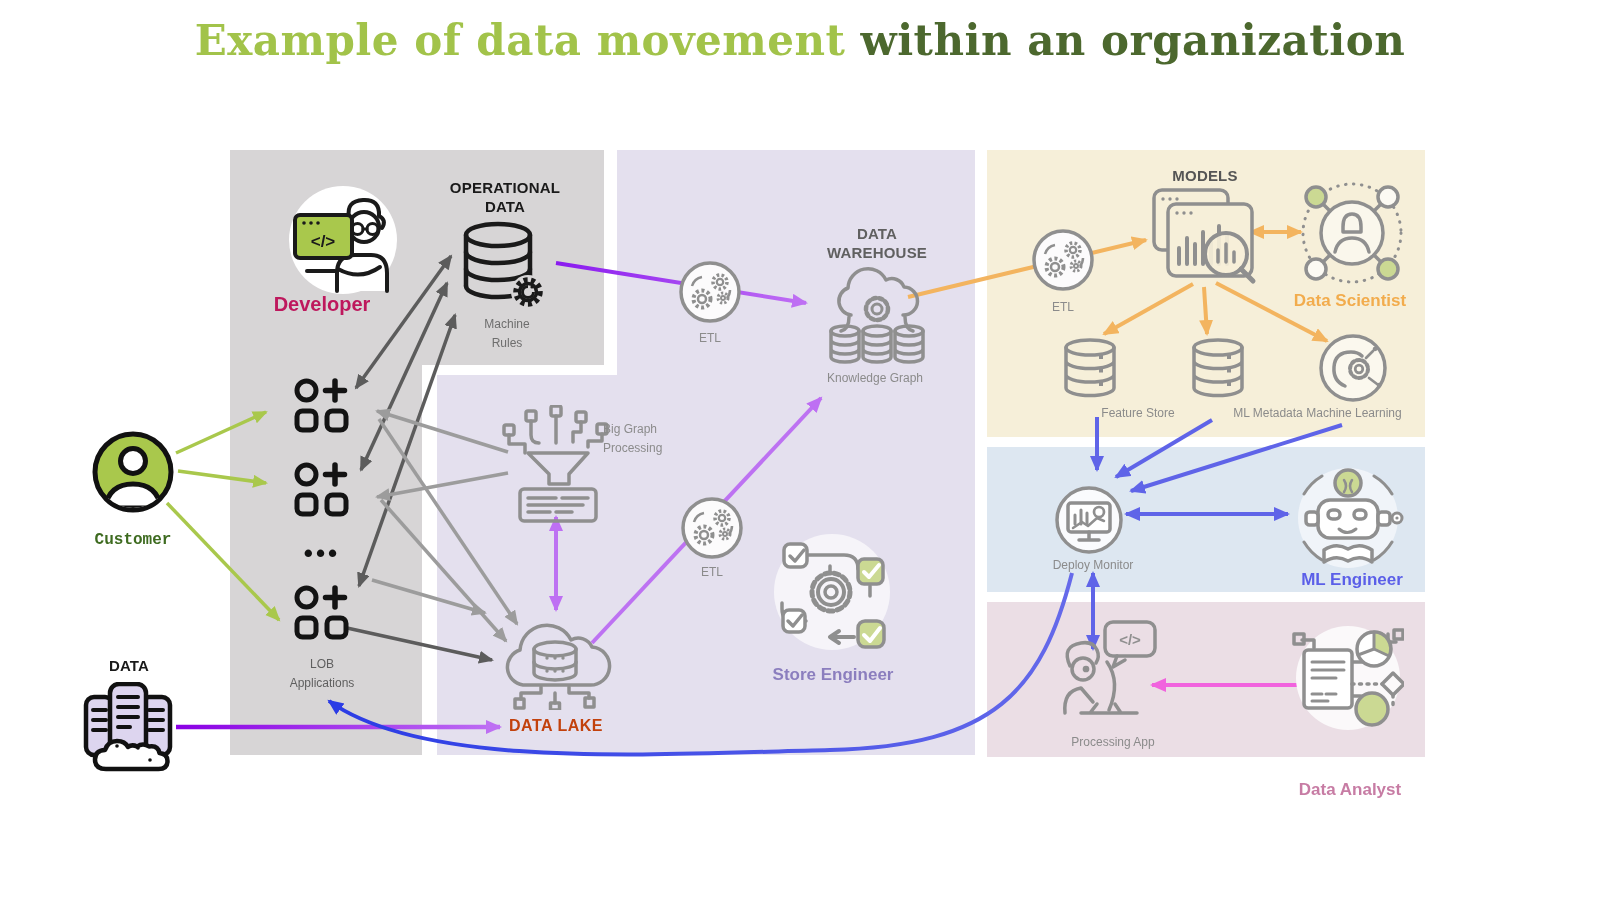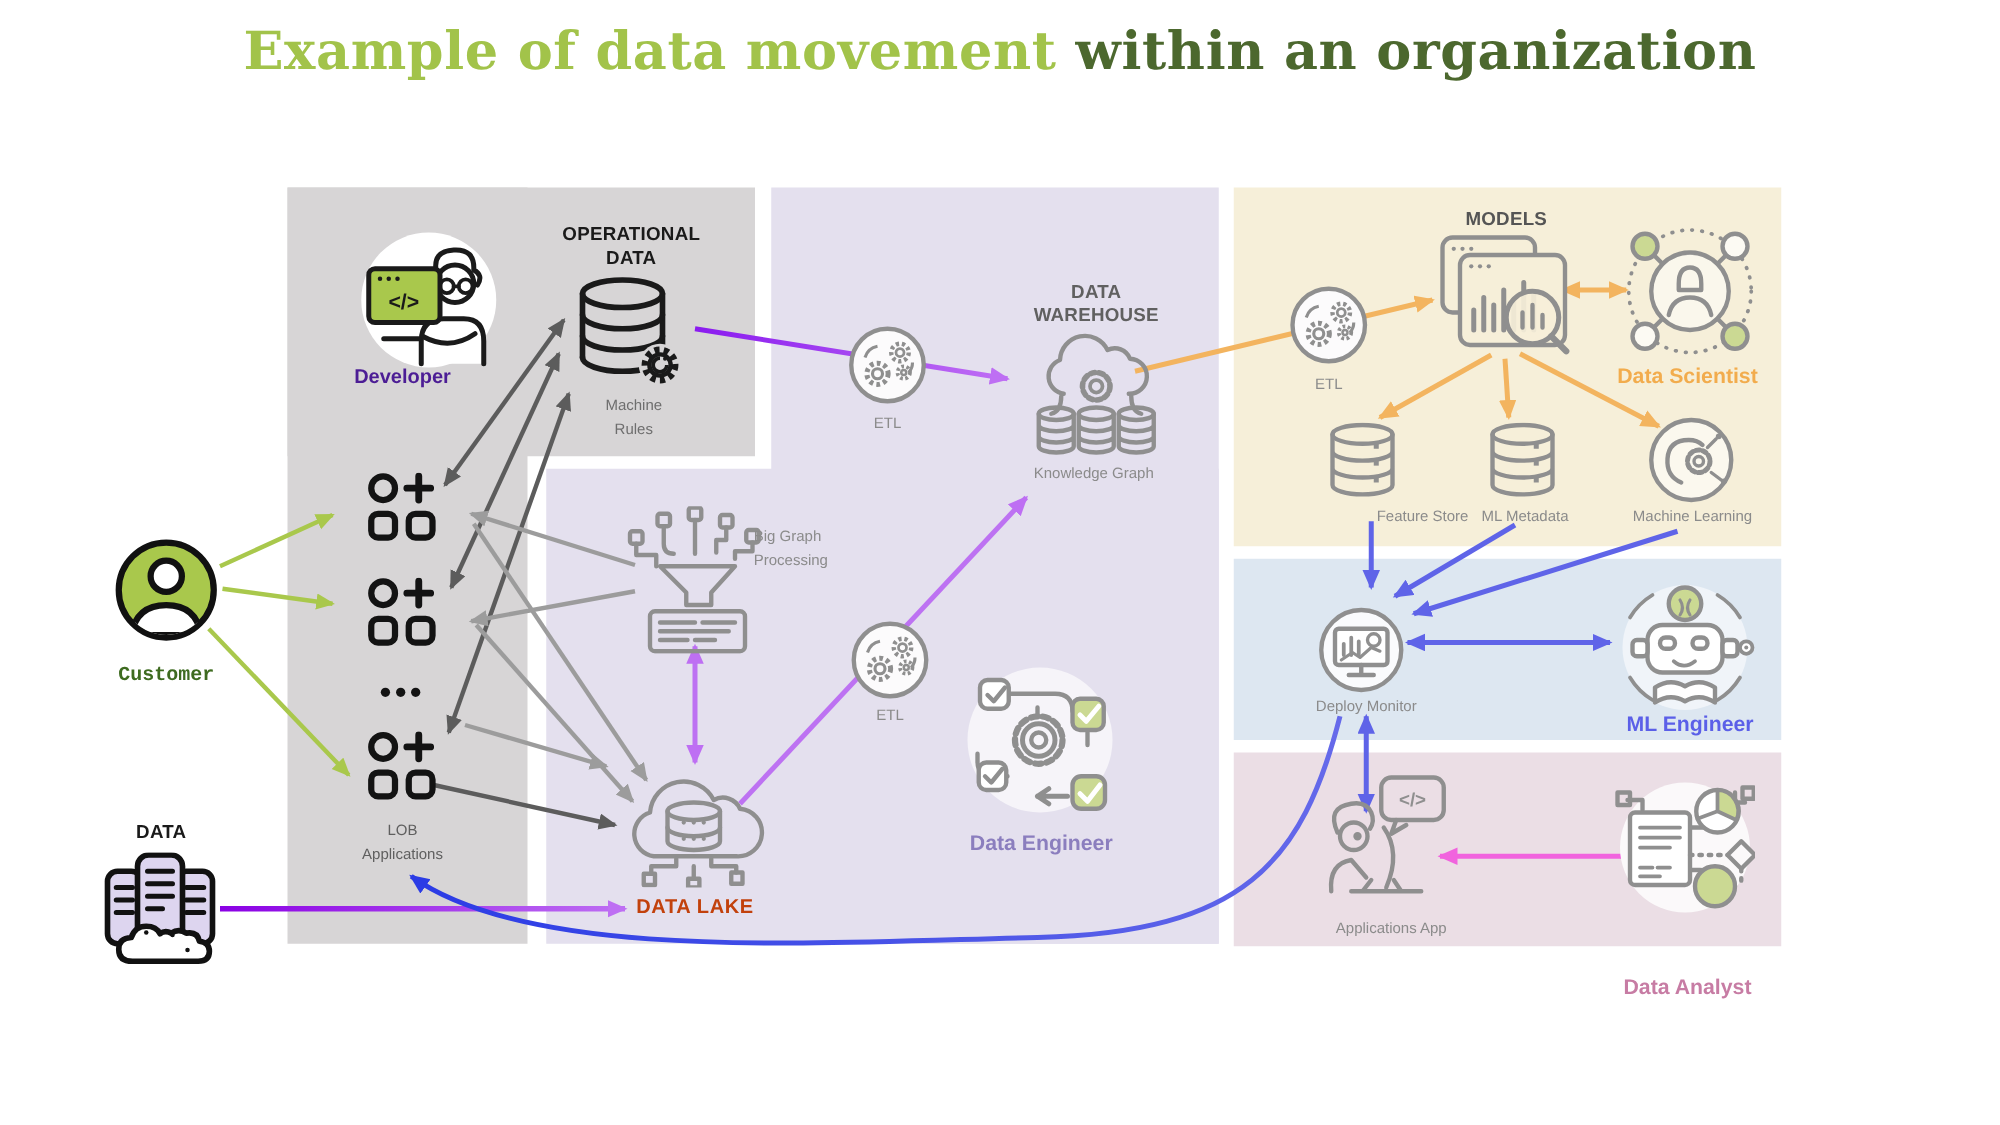--- a/index.html
+++ b/index.html
@@ -479,21 +479,21 @@
       <circle cx="82" cy="27" r="17" fill="#fff" stroke="#8F8F8F" stroke-width="3.5"></circle>
       <path d="M82,27 V10 A17,17 0 0 1 97,34 z" fill="#CBD993" stroke="#8F8F8F" stroke-width="3"></path>
       <line x1="82" y1="27" x2="66" y2="33" stroke="#8F8F8F" stroke-width="3"></line>
       <circle cx="80" cy="87" r="16" fill="#CBD993" stroke="#8F8F8F" stroke-width="3.5"></circle>
       <path d="M60,62 h32" stroke="#8F8F8F" stroke-width="3.5" stroke-dasharray="2 5.5"></path>
       <path d="M101,51 l11,11 -11,11 -11,-11 z" fill="#FBF9FA" stroke="#8F8F8F" stroke-width="3.5"></path>
       <path d="M101,73 v14" stroke="#8F8F8F" stroke-width="3.5" stroke-dasharray="2 5.5"></path>
     </svg>
   </div>
 
-  <div class="abs cx" style="left:322px;top:293px;font-weight:bold;font-size:16px;color:#4c1d95;">Developer</div>
+  <div class="abs cx" style="left:322px;top:293px;font-weight:bold;font-size:20px;color:#be185d;">Developer</div>
 
   <div class="abs cx heading" style="left:505px;top:178px;">
     <div>OPERATIONAL</div>
     <div>DATA</div>
   </div>
   <div class="abs cx lbl" style="left:507px;top:315px;color:#6E6E6E;">
     <div>Machine</div>
     <div>Rules</div>
   </div>
 
@@ -516,29 +516,29 @@
   <div class="abs cx lbl" style="left:710px;top:329px;">ETL</div>
   <div class="abs cx lbl" style="left:712px;top:563px;">ETL</div>
   <div class="abs cx lbl" style="left:1063px;top:298px;">ETL</div>
 
   <div class="abs cx heading" style="left:877px;top:224px;color:#606060;">
     <div>DATA</div>
     <div>WAREHOUSE</div>
   </div>
   <div class="abs cx lbl" style="left:875px;top:369px;">Knowledge Graph</div>
 
-  <div class="abs cx" style="left:833px;top:665px;font-weight:bold;font-size:17px;color:#8B7EBE;">Data Engineer</div>
+  <div class="abs cx" style="left:833px;top:665px;font-weight:bold;font-size:17px;color:#8B7EBE;">Store Engineer</div>
 
   <div class="abs cx heading" style="left:1205px;top:166px;color:#555555;">MODELS</div>
 
   <div class="abs cx" style="left:1350px;top:291px;font-weight:bold;font-size:17px;color:#F2AC4D;">Data Scientist</div>
 
   <div class="abs cx lbl" style="left:1090px;top:404px;margin-left:48px;">Feature Store</div>
-  <div class="abs cx lbl" style="left:1220px;top:404px;">ML Metadata</div>
+  <div class="abs cx lbl" style="left:1268px;top:404px;">ML Metadata</div>
   <div class="abs cx lbl" style="left:1354px;top:404px;">Machine Learning</div>
 
   <div class="abs cx lbl" style="left:1093px;top:556px;">Deploy Monitor</div>
   <div class="abs cx" style="left:1352px;top:570px;font-weight:bold;font-size:17px;color:#5B5FE8;">ML Engineer</div>
 
-  <div class="abs cx lbl" style="left:1113px;top:733px;">Applications App</div>
+  <div class="abs cx lbl" style="left:1113px;top:733px;">Processing App</div>
   <div class="abs cx" style="left:1350px;top:736px;font-weight:bold;font-size:17px;color:#C77CA4;margin-top:44px;">Data Analyst</div>
 
 </div>
 
 </body></html>

